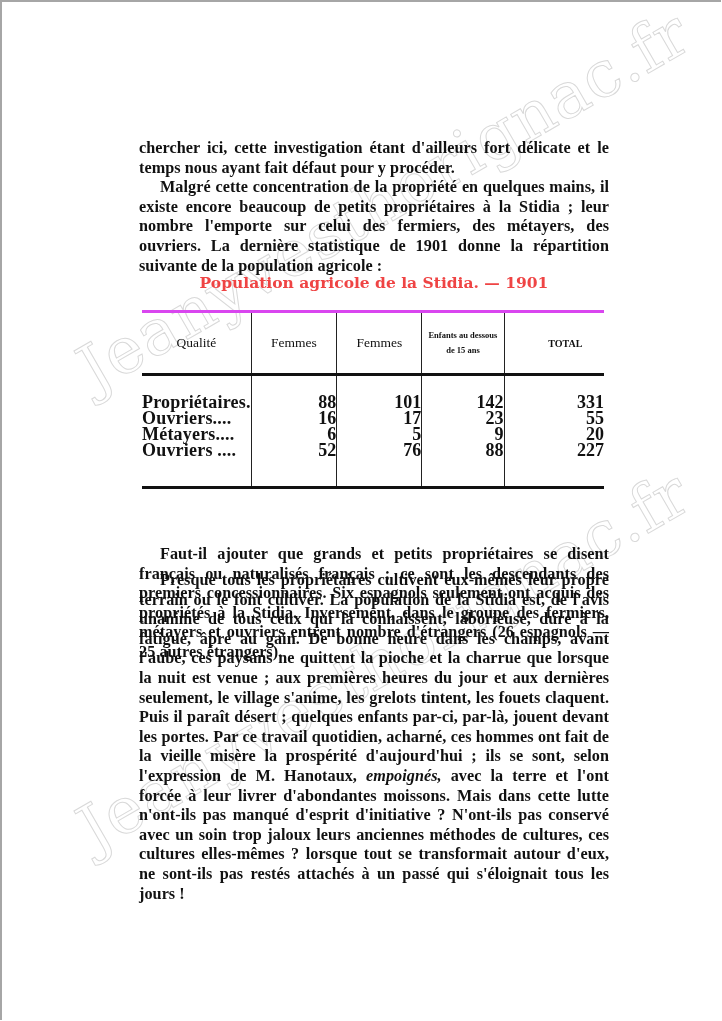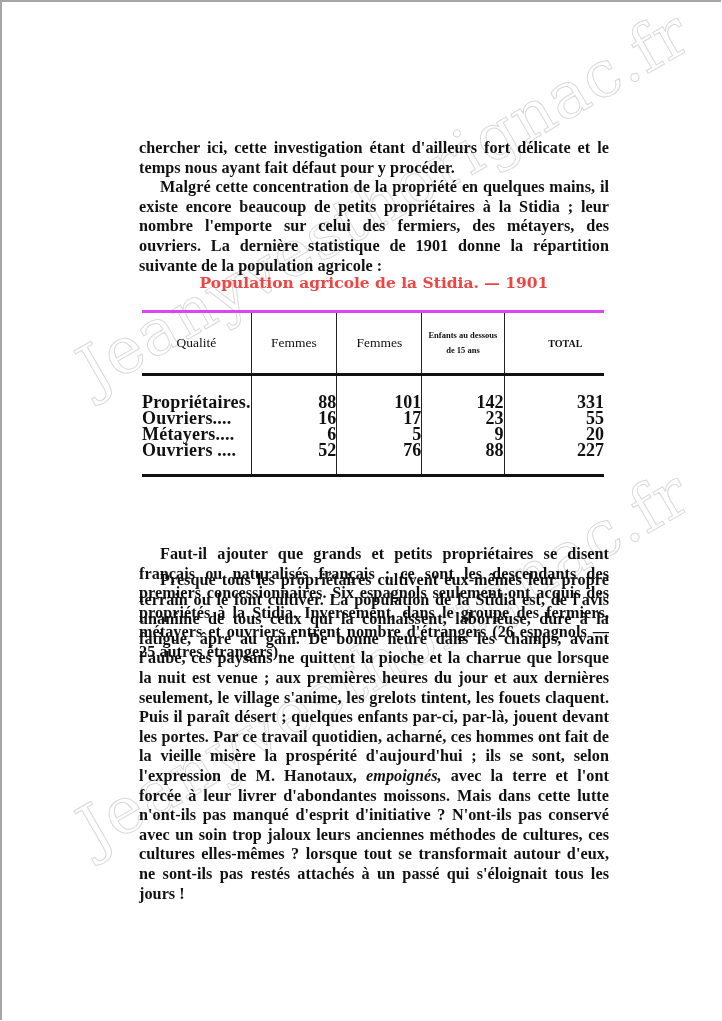--- a/index.html
+++ b/index.html
@@ -35,21 +35,21 @@
     thead th {
       font-weight: normal; font-size: 13.5px; height: 60px; vertical-align: middle; text-align: center;
       border-top: 3px solid #d946ef; border-bottom: 3px solid #111; padding: 0;
     }
     th.c-qual { width: 80px; } th.c-h { width: 97px; } th.c-f { width: 96px; } th.c-e { width: 98px; } th.c-t { width: 91px; }
     th.small { font-size: 8.5px; font-weight: bold; line-height: 15px; }
     th.bold { font-weight: bold; font-family: Liberation Serif, serif; font-size: 10px; padding-left: 22px; }
     .vl { border-left: 1.5px solid #222; }
     tbody td { font-size: 18px; font-weight: bold; padding: 0; line-height: 16px; }
     tbody tr.spacer td { height: 18px; }
-    tbody tr.last td { padding-bottom: 16px; }
+    tbody tr.last td { padding-bottom: 28px; }
     td.label { text-align: left; white-space: nowrap; letter-spacing: 0.2px; }
     td.num { text-align: right; }
     tfoot td { border-top: 3px solid #111; height: 0; padding: 0; }
   </style>
 </head>
 <body>
 
 <div class="page">
 
   <div class="watermark wm1">Jeanyvesthorignac.fr</div>

